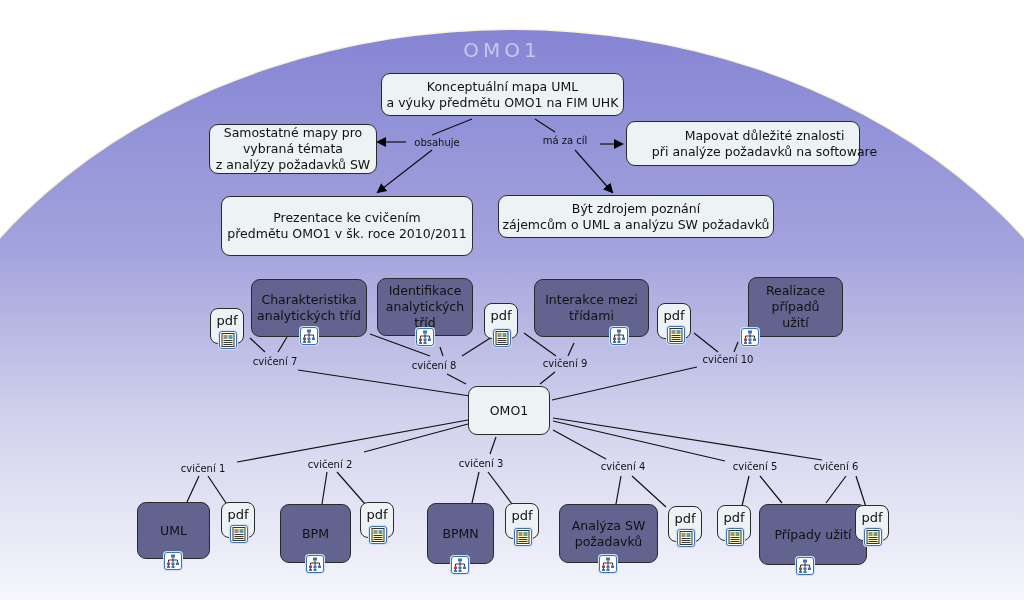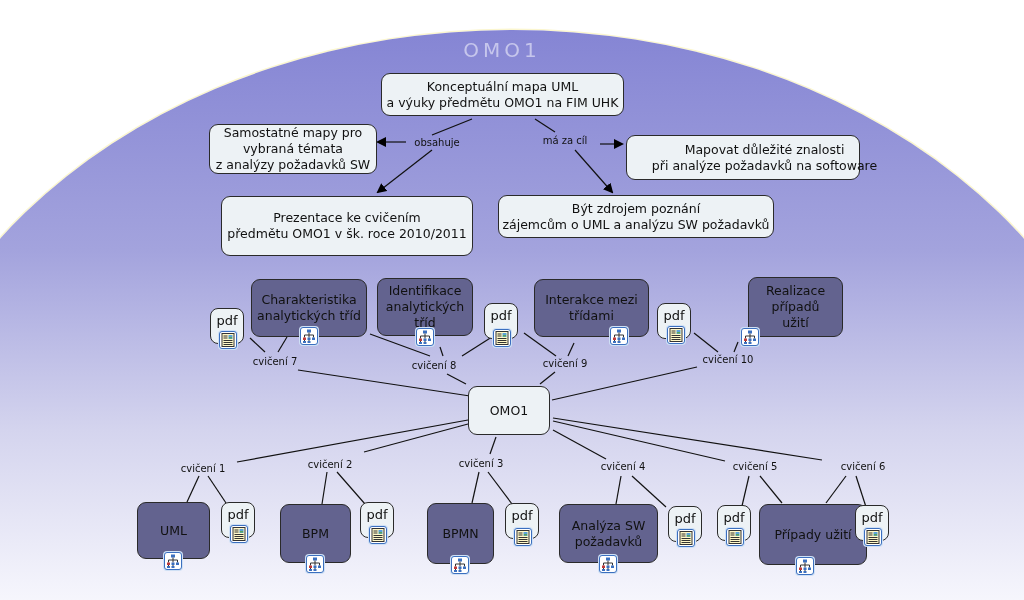--- a/index.html
+++ b/index.html
@@ -104,37 +104,37 @@
 
 <div class="node light" style="left:381px;top:73px;width:243px;height:43px;white-space:pre;">Konceptuální mapa UML
 a výuky předmětu OMO1 na FIM UHK</div>
 <div class="lbl" style="left:437px;top:142px;">obsahuje</div>
 <div class="lbl" style="left:565px;top:140px;">má za cíl</div>
 <div class="node light" style="left:209px;top:124px;width:168px;height:50px;white-space:pre;">Samostatné mapy pro
 vybraná témata
 z analýzy požadavků SW</div>
 <div class="node light" style="left:221px;top:196px;width:252px;height:60px;white-space:pre;">Prezentace ke cvičením
 předmětu OMO1 v šk. roce 2010/2011</div>
-<div class="node light" style="left:626px;top:135px;width:234px;height:45px;white-space:pre;padding-left:43px;">Mapovat důležité znalosti
+<div class="node light" style="left:626px;top:121px;width:234px;height:45px;white-space:pre;padding-left:43px;">Mapovat důležité znalosti
 při analýze požadavků na softoware</div>
 <div class="node light" style="left:498px;top:195px;width:276px;height:43px;white-space:pre;">Být zdrojem poznání
 zájemcům o UML a analýzu SW požadavků</div>
 
 <div class="node light" style="left:468px;top:386px;width:82px;height:49px;">OMO1</div>
 
 <div class="lbl" style="left:275px;top:361px;">cvičení 7</div>
 <div class="lbl" style="left:434px;top:365px;">cvičení 8</div>
 <div class="lbl" style="left:565px;top:363px;">cvičení 9</div>
 <div class="lbl" style="left:728px;top:359px;">cvičení 10</div>
 <div class="lbl" style="left:203px;top:468px;">cvičení 1</div>
 <div class="lbl" style="left:330px;top:464px;">cvičení 2</div>
 <div class="lbl" style="left:481px;top:463px;">cvičení 3</div>
 <div class="lbl" style="left:623px;top:466px;">cvičení 4</div>
 <div class="lbl" style="left:755px;top:466px;">cvičení 5</div>
-<div class="lbl" style="left:863px;top:466px;">cvičení 6</div>
+<div class="lbl" style="left:836px;top:466px;">cvičení 6</div>
 
 <div class="node dark" style="left:251px;top:279px;width:116px;height:58px;white-space:pre;">Charakteristika
 analytických tříd</div>
 <div class="node dark" style="left:377px;top:278px;width:96px;height:58px;white-space:pre;">Identifikace
 analytických
 tříd</div>
 <div class="node dark" style="left:534px;top:279px;width:115px;height:58px;white-space:pre;">Interakce mezi
 třídami</div>
 <div class="node dark" style="left:703px;top:277px;width:95px;height:60px;white-space:pre;margin-left:45px;">Realizace
 případů

